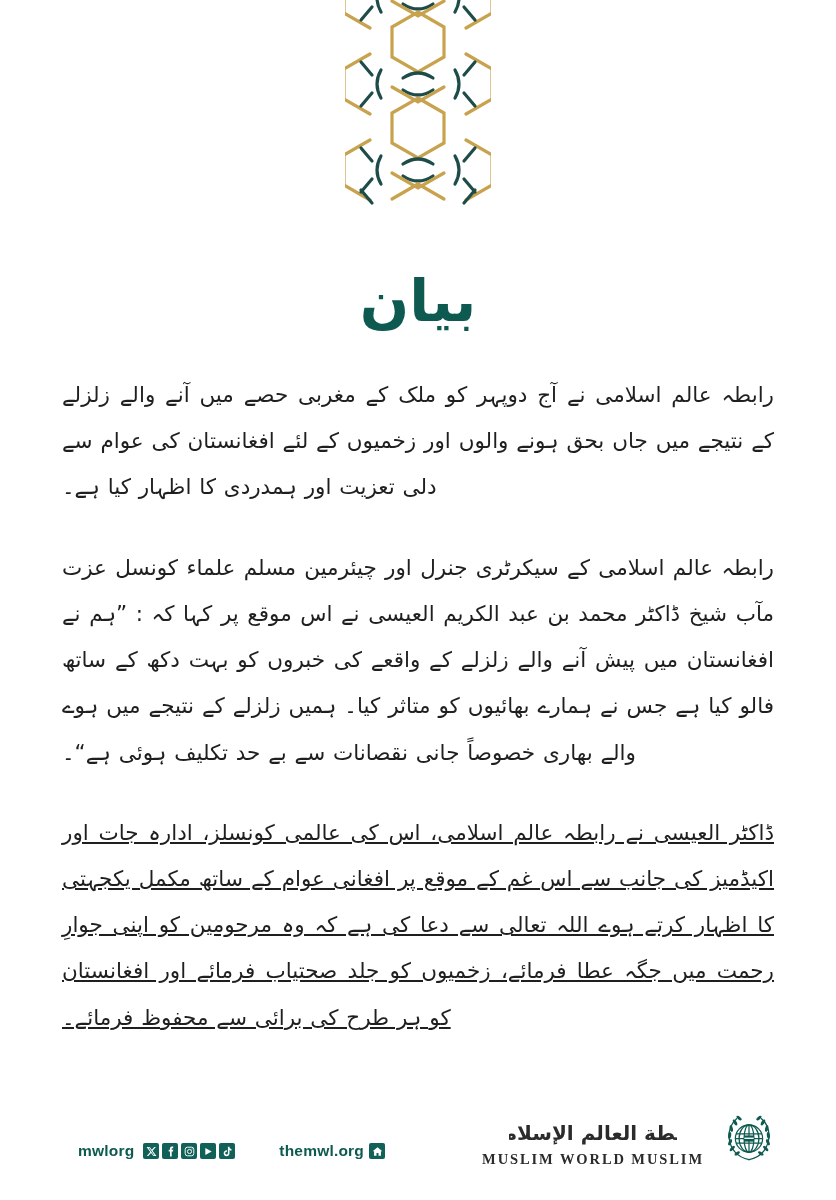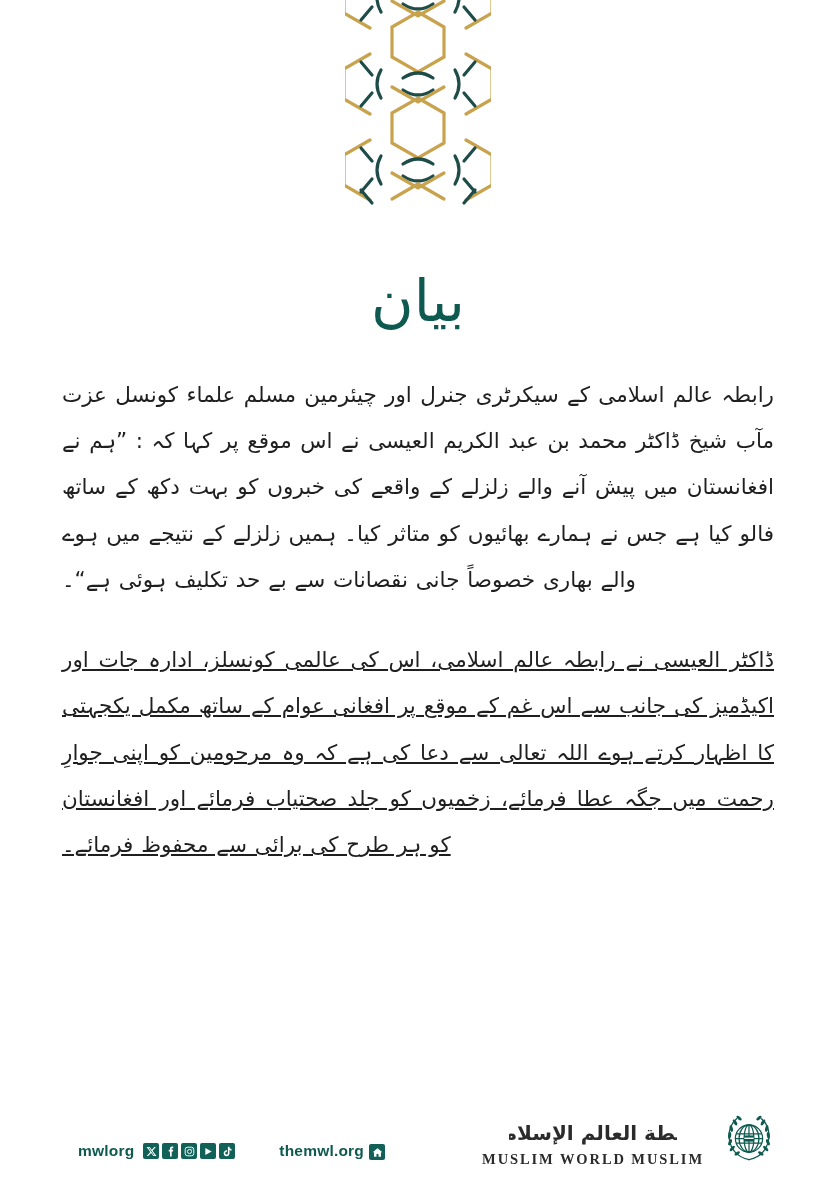--- a/index.html
+++ b/index.html
@@ -31,21 +31,21 @@
   
   .doc-title {
     position: absolute;
     top: 228px;
     left: 0;
     width: 836px;
     text-align: center;
     font-family: "DejaVu Sans", "Liberation Sans", sans-serif;
     font-size: 58px;
     line-height: 1.18;
-    font-weight: 400;
+    font-weight: 700;
     color: #0e5a50;
     direction: rtl;
     letter-spacing: 0px;
   }
 
   
   .content {
     position: absolute;
     top: 372px;
     left: 62px;
@@ -116,21 +116,21 @@
     background: #126158;
     border-radius: 2px;
     display: flex;
     align-items: center;
     justify-content: center;
     flex: 0 0 auto;
   }
   .sq svg { display: block; }
   .site-group {
     display: flex;
-    align-items: flex-end;
+    align-items: center;
     gap: 5px;
     margin-left: 44px;
   }
 
   
   .footer-logo {
     position: absolute;
     right: 56px;
     bottom: 28px;
     display: flex;
@@ -215,20 +215,21 @@
       <path d="M130 18 L119 31" stroke="#1e4c49" stroke-width="3.2"></path>
     </g>
   </svg>
 </div>
 
 <h1 class="doc-title">بیان</h1>
 
 <main class="content">
 
 
+  <p class="para">رابطہ عالم اسلامی نے آج دوپہر کو ملک کے مغربی حصے میں آنے والے زلزلے کے نتیجے میں جاں بحق ہونے والوں اور زخمیوں کے لئے افغانستان کی عوام سے دلی تعزیت اور ہمدردی کا اظہار کیا ہے۔</p>
 
   <p class="para">رابطہ عالم اسلامی کے سیکرٹری جنرل اور چیئرمین مسلم علماء کونسل عزت مآب شیخ ڈاکٹر محمد بن عبد الکریم العیسی نے اس موقع پر کہا کہ : ”ہم نے افغانستان میں پیش آنے والے زلزلے کے واقعے کی خبروں کو بہت دکھ کے ساتھ فالو کیا ہے جس نے ہمارے بھائیوں کو متاثر کیا۔ ہمیں زلزلے کے نتیجے میں ہوے والے بھاری خصوصاً جانی نقصانات سے بے حد تکلیف ہوئی ہے“۔</p>
 
   <p class="para">ڈاکٹر العیسی نے رابطہ عالم اسلامی، اس کی عالمی کونسلز، ادارہ جات اور اکیڈمیز کی جانب سے اس غم کے موقع پر افغانی عوام کے ساتھ مکمل یکجہتی کا اظہار کرتے ہوے اللہ تعالی سے دعا کی ہے کہ وہ مرحومین کو اپنی جوارِ رحمت میں جگہ عطا فرمائے، زخمیوں کو جلد صحتیاب فرمائے اور افغانستان کو ہر طرح کی برائی سے محفوظ فرمائے۔</p>
 
 </main>
 
 <footer class="footer">
 
   <div class="footer-left">

